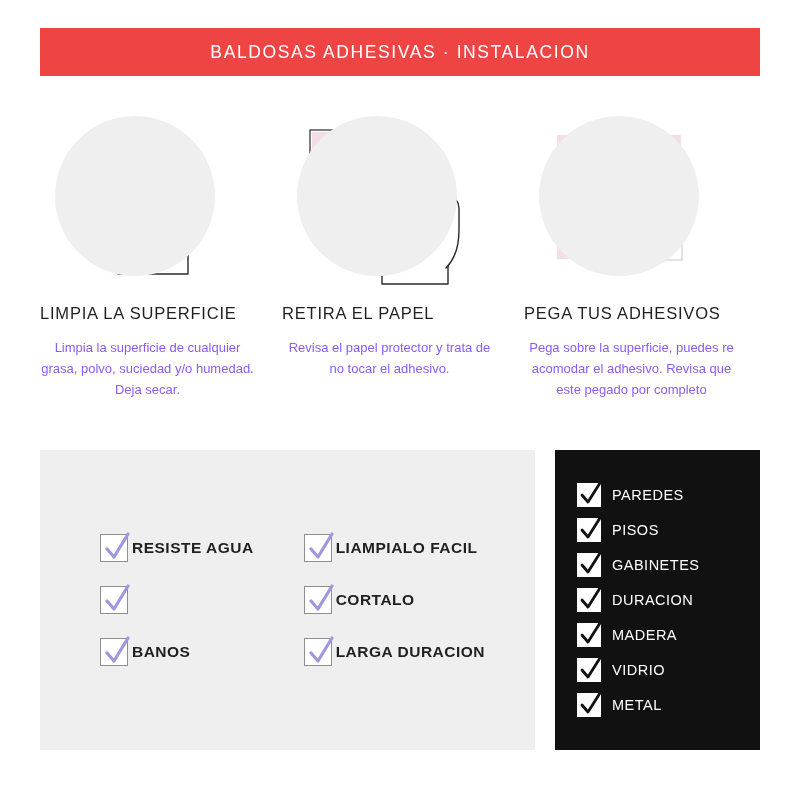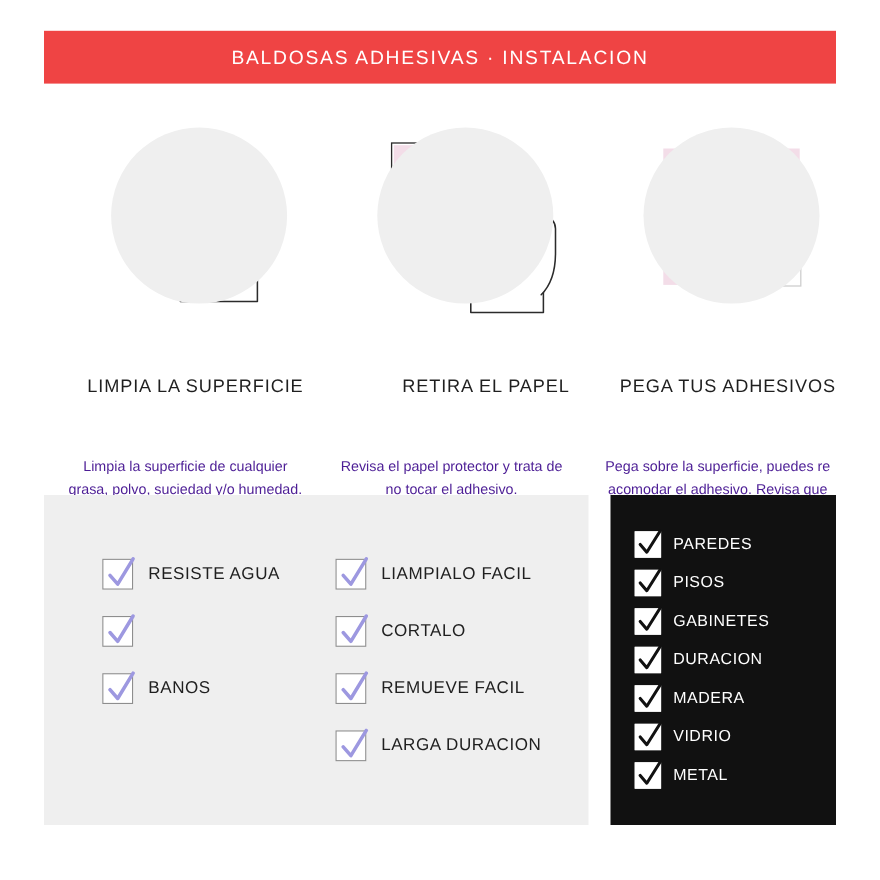--- a/index.html
+++ b/index.html
@@ -42,22 +42,21 @@
     left: 40px;
     top: 108px;
     width: 720px;
     display: flex;
     justify-content: space-between;
   }
   .step {
     width: 236px;
     display: flex;
     flex-direction: column;
-    align-items: flex-end;
-    gap: 38px;
+    align-items: flex-start;
   }
   .step-art {
     width: 190px;
     height: 180px;
     position: relative;
     display: flex;
     align-items: center;
     justify-content: center;
   }
   .art-circle {
@@ -74,21 +73,21 @@
     font-size: 16.5px;
     letter-spacing: 0.8px;
     color: #1f1f1f;
     text-align: center;
     white-space: nowrap;
   }
   .step-desc {
     margin-top: 14px;
     font-size: 13px;
     line-height: 1.62;
-    color: #4c1d95;
+    color: #8b5cf6;
     text-align: center;
     width: 215px;
   }
 
   
   .panels {
     position: absolute;
     left: 40px;
     top: 450px;
     width: 720px;
@@ -110,21 +109,22 @@
     padding-left: 10px;
   }
   .light-col {
     display: flex;
     flex-direction: column;
     gap: 24px;
   }
   .check-row {
     display: flex;
     align-items: center;
-    gap: 14px;
+    gap: 4px;
+    font-weight: bold;
   }
   .cbox {
     width: 26px;
     height: 26px;
     border: 1.6px solid #8e8e8e;
     background: #ffffff;
     position: relative;
     flex: 0 0 auto;
   }
   .cbox svg { position: absolute; left: 2px; top: -3px; }
@@ -313,28 +313,20 @@
               </svg>
           </span>
           <span class="check-label">CORTALO</span>
         </div>
         <div class="check-row">
           <span class="cbox">
             <svg width="28" height="32" viewBox="0 0 28 32">
                 <path d="M4 17 L11 25 L25 2" fill="none" stroke="#9d98e0" stroke-width="3.2" stroke-linecap="round" stroke-linejoin="round"></path>
               </svg>
           </span>
-          <span class="check-label">REMUEVE FACIL</span>
-        </div>
-        <div class="check-row">
-          <span class="cbox">
-            <svg width="28" height="32" viewBox="0 0 28 32">
-                <path d="M4 17 L11 25 L25 2" fill="none" stroke="#9d98e0" stroke-width="3.2" stroke-linecap="round" stroke-linejoin="round"></path>
-              </svg>
-          </span>
           <span class="check-label">LARGA DURACION</span>
         </div>
       </div>
 
     </div>
   </div>
 
   <div class="panel-dark">
     <div class="dark-list">
       <div class="dark-row">

